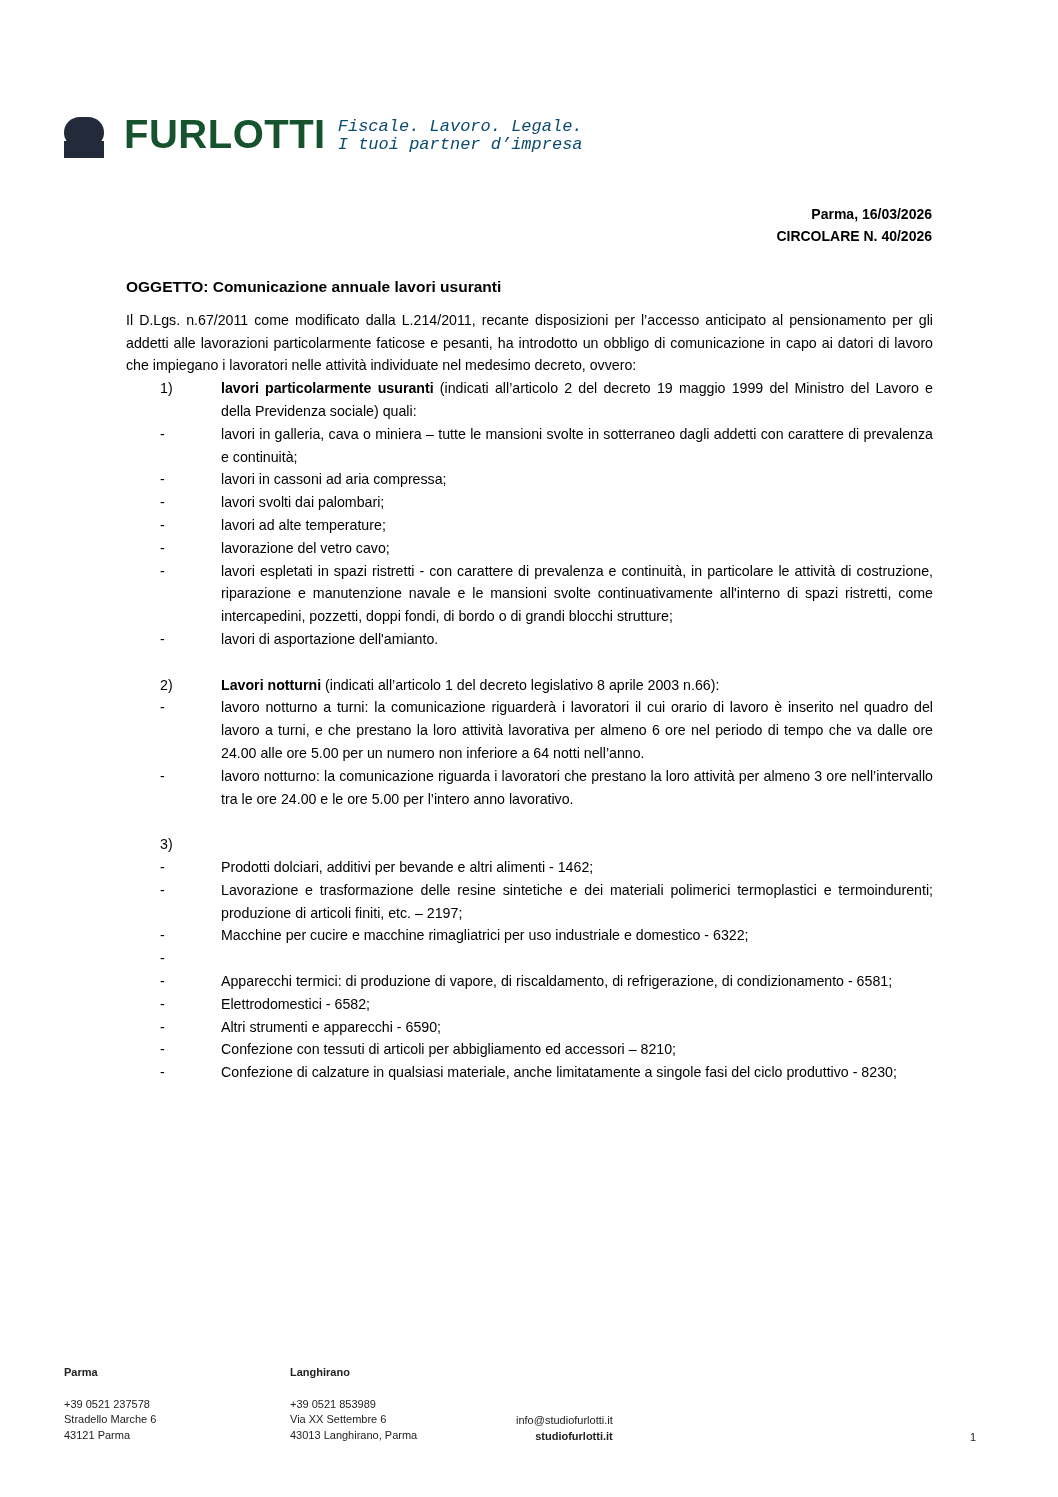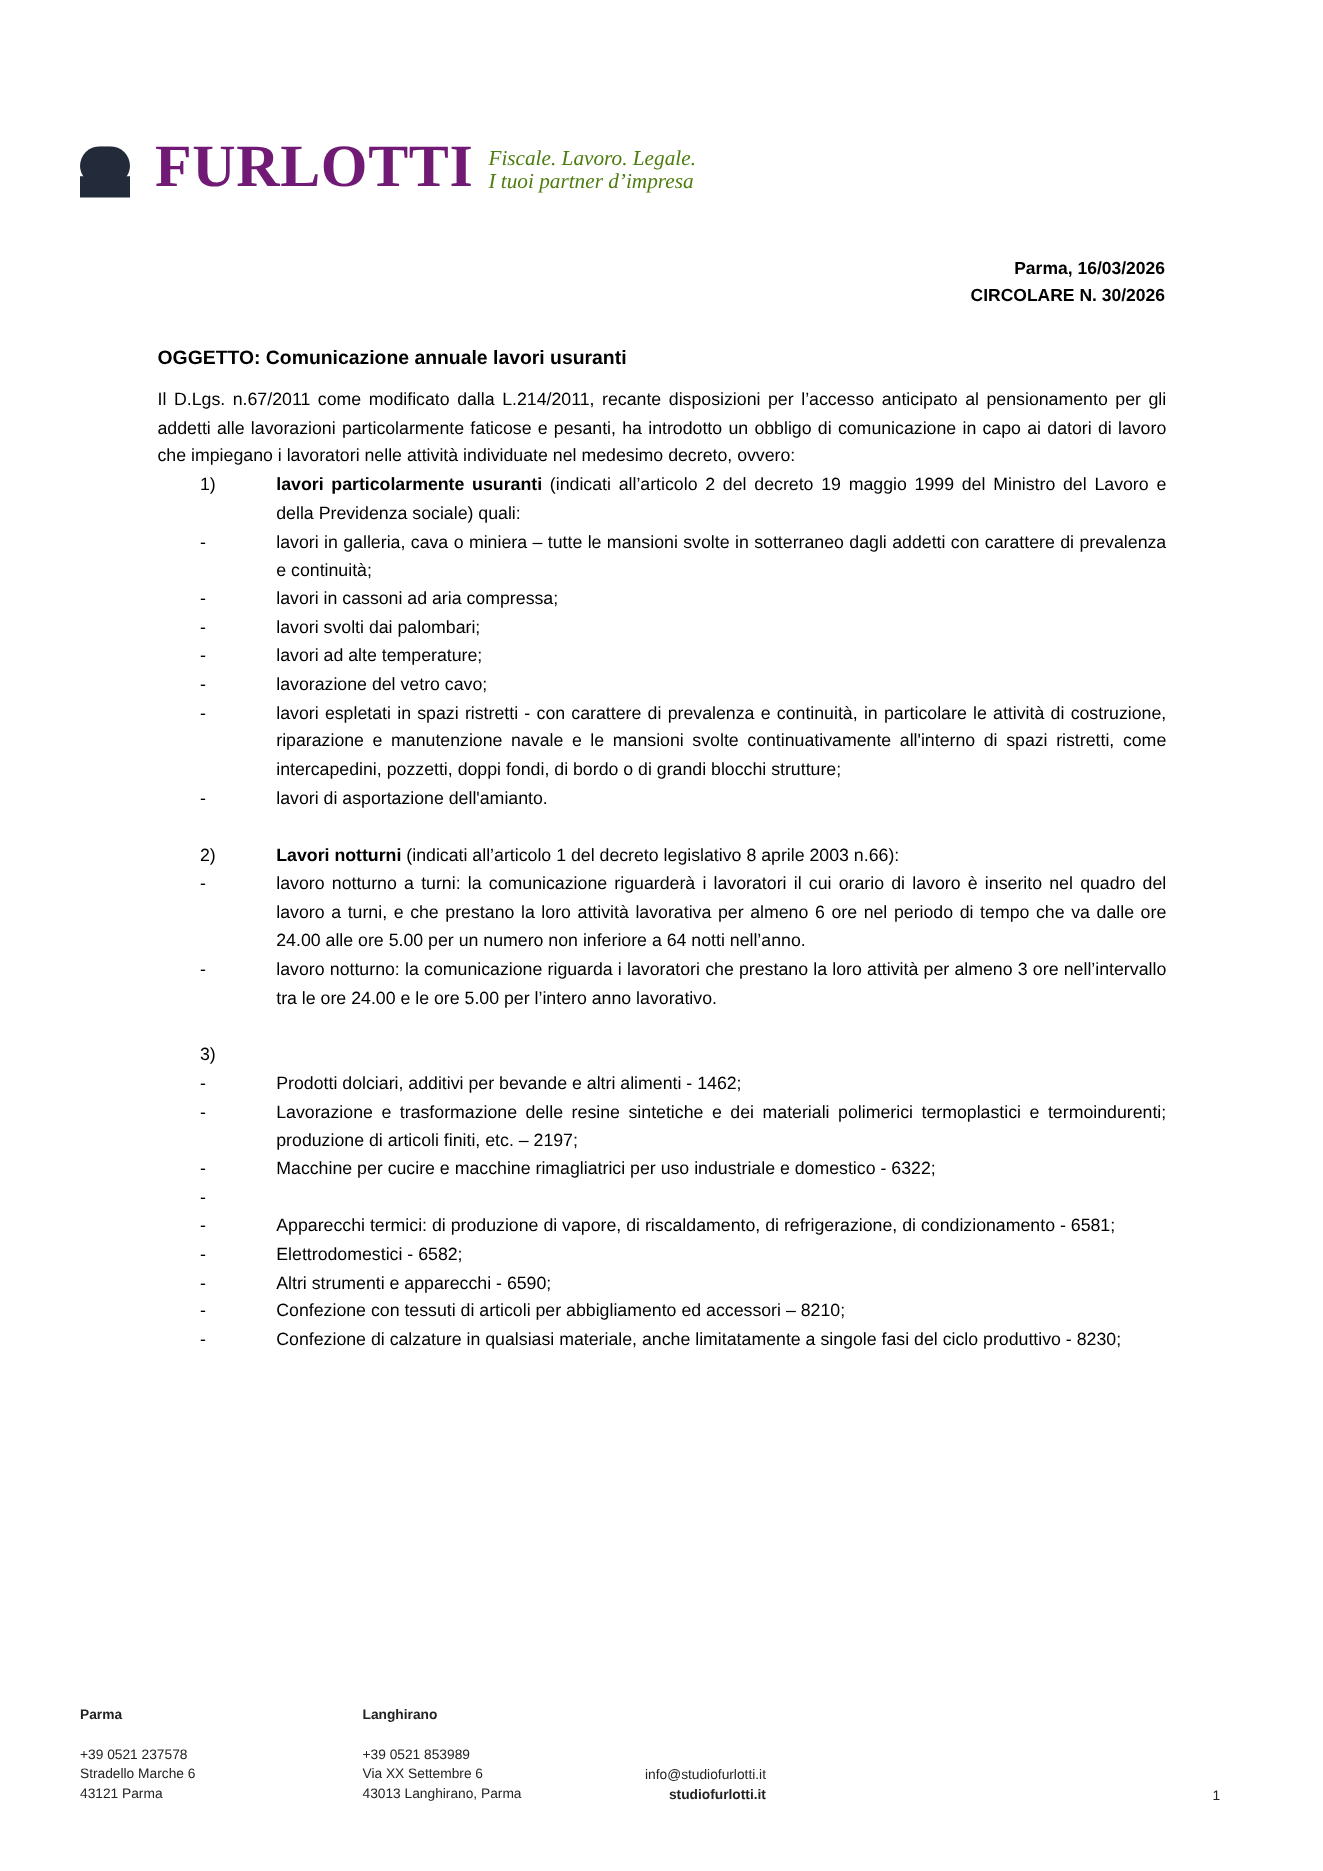--- a/index.html
+++ b/index.html
@@ -6,22 +6,22 @@
     body {
       width: 1058px; height: 1497px; position: relative; overflow: hidden;
       font-family: "Liberation Sans Narrow", "Liberation Sans", sans-serif;
       color: #000;
     }
     .logo { position: absolute; left: 64px; top: 117px; height: 50px; display: flex; align-items: flex-start; }
     .logo-mark { width: 42px; height: 48px; position: relative; }
     .logo-mark .head { position: absolute; left: 0; top: 0; width: 42px; height: 42px; border-radius: 50% 50% 50% 50% / 60% 60% 40% 40%; background: #232a3a; clip-path: inset(0 0 0 0); }
     .logo-mark .head { width: 40px; height: 30px; border-radius: 20px 20px 18px 18px; }
     .logo-mark .base { position: absolute; left: 0; top: 24px; width: 40px; height: 17px; background: #232a3a; }
-    .logo-word { margin-left: 18px; font-family: Liberation Serif, serif; font-weight: bold; font-size: 48px; letter-spacing: 0.5px; color: #701a75; line-height: 40px; margin-top: -3px; }
-    .logo-tag { margin-left: 12px; font-family: Liberation Serif, serif; font-style: italic; font-size: 17px; color: #4d7c0f; line-height: 18px; margin-top: 1px; }
+    .logo-word { margin-left: 18px; font-family: Liberation Sans, sans-serif; font-weight: bold; font-size: 40px; letter-spacing: 0.5px; color: #14532d; line-height: 40px; margin-top: -3px; }
+    .logo-tag { margin-left: 12px; font-family: Liberation Mono, monospace; font-style: italic; font-size: 17px; color: #0c4a6e; line-height: 18px; margin-top: 1px; }
     .logo-tag div { white-space: nowrap; }
 
     .date-block { position: absolute; right: 126px; top: 203px; text-align: right; font-family: "Liberation Sans", sans-serif; font-weight: bold; font-size: 14px; line-height: 22px; }
 
     .content { position: absolute; left: 126px; top: 276px; width: 807px; font-family: "Liberation Sans", sans-serif; font-size: 14.2px; line-height: 22.8px; }
     .subject { font-weight: bold; font-size: 15.5px; margin-bottom: 10px; }
     .para { text-align: justify; }
     .item { display: flex; }
     .item .marker { width: 95px; flex: 0 0 95px; padding-left: 34px; box-sizing: border-box; }
     .item .text { flex: 1; text-align: justify; }
@@ -47,21 +47,21 @@
   </div>
   <div class="logo-word">FURLOTTI</div>
   <div class="logo-tag">
     <div>Fiscale. Lavoro. Legale.</div>
     <div>I tuoi partner d’impresa</div>
   </div>
 </div>
 
 <div class="date-block">
   <div>Parma, 16/03/2026</div>
-  <div>CIRCOLARE N. 30/2026</div>
+  <div>CIRCOLARE N. 40/2026</div>
 </div>
 
 <div class="content">
   <div class="subject">OGGETTO: Comunicazione annuale lavori usuranti</div>
   <div class="para">Il D.Lgs. n.67/2011 come modificato dalla L.214/2011, recante disposizioni per l’accesso anticipato al pensionamento per gli addetti alle lavorazioni particolarmente faticose e pesanti, ha introdotto un obbligo di comunicazione in capo ai datori di lavoro che impiegano i lavoratori nelle attività individuate nel medesimo decreto, ovvero:</div>
   <div id="sections">
       <div class="item">
         <div class="marker">1)</div>
         <div class="text"><b>lavori particolarmente usuranti</b><span> (indicati all’articolo 2 del decreto 19 maggio 1999 del Ministro del Lavoro e della Previdenza sociale) quali:</span></div>
       </div>

